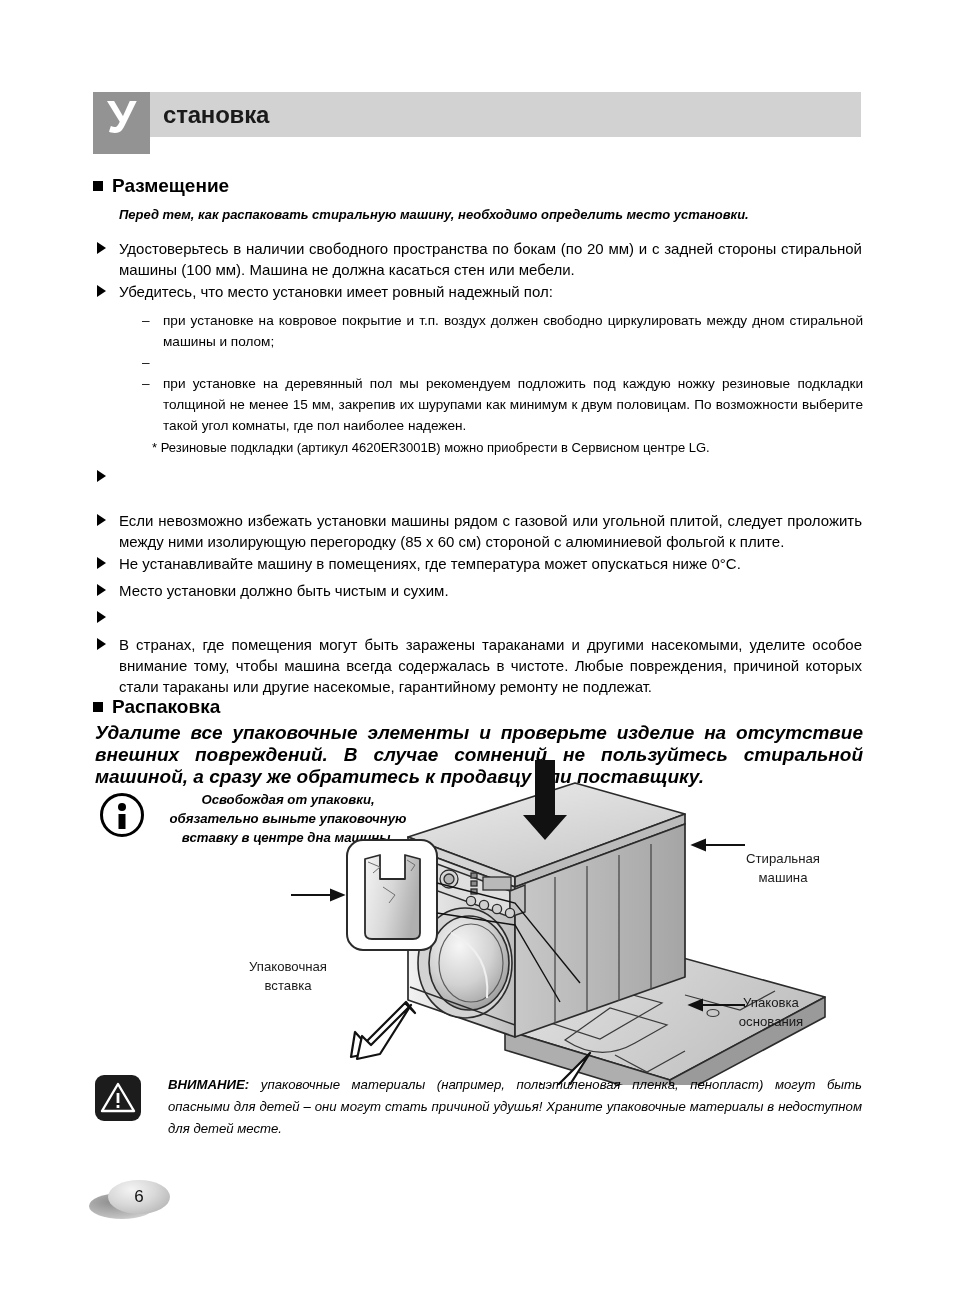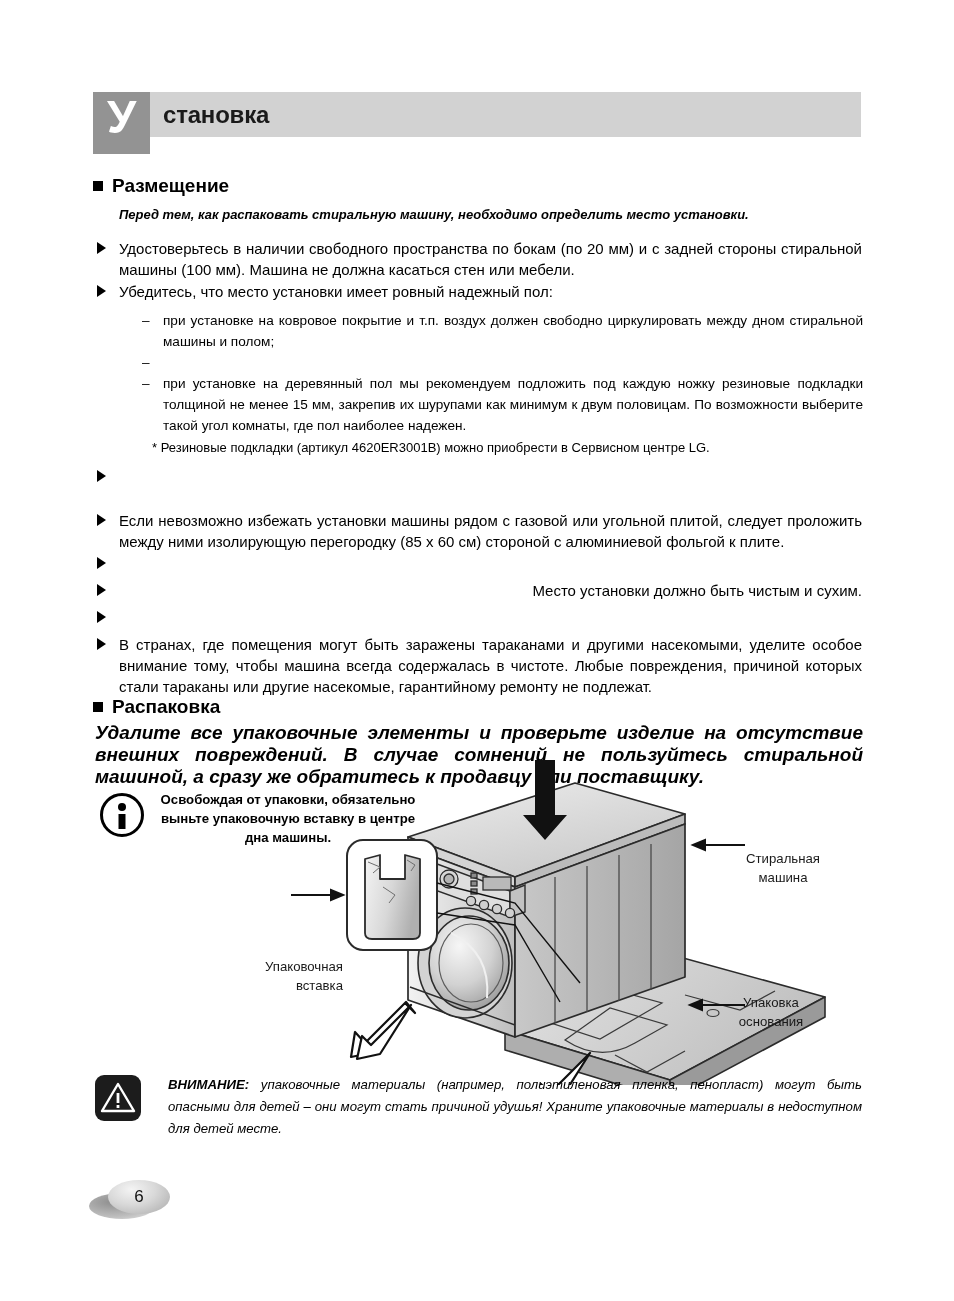--- a/index.html
+++ b/index.html
@@ -157,20 +157,21 @@
     height: 15px;
     background: #000;
   }
   .info-text {
     position: absolute;
     left: 160px;
     top: 790px;
     width: 256px;
     text-align: center;
     font-size: 13.2px;
+    font-style: italic;
     font-weight: bold;
     line-height: 19px;
   }
 
   
   .illus {
     position: absolute;
     left: 215px;
     top: 755px;
     width: 690px;
@@ -277,23 +278,24 @@
   <span class="tri"></span>
 </div>
 
 <div class="bullet" style="left:119px; top:510px; width:743px;">
   <span class="tri"></span>
   <span>Если невозможно избежать установки машины рядом с газовой или угольной плитой, следует проложить между ними изолирующую перегородку (85 x 60 см) стороной с алюминиевой фольгой к плите.</span>
 </div>
 
 <div class="bullet" style="left:119px; top:553px; width:743px; text-align:left;">
   <span class="tri"></span>
-</div>
-
-<div class="bullet" style="left:119px; top:580px; width:743px; text-align:right;">
+  <span>Не устанавливайте машину в помещениях, где температура может опускаться ниже 0°C.</span>
+</div>
+
+<div class="bullet" style="left:119px; top:580px; width:743px; text-align:left;">
   <span class="tri"></span>
   <span>Место установки должно быть чистым и сухим.</span>
 </div>
 
 <div class="bullet" style="left:119px; top:607px; width:743px; text-align:left;">
   <span class="tri"></span>
 </div>
 
 <div class="bullet" style="left:119px; top:634px; width:743px;">
   <span class="tri"></span>
@@ -451,21 +453,21 @@
     <polygon points="375,298 335,338 326,329 321,352 344,347"></polygon>
   </g>
 </svg>
 </div>
 
 <div class="callout" style="left:723px; top:849px; width:120px;">
   <div>Стиральная</div>
   <div>машина</div>
 </div>
 
-<div class="callout" style="left:233px; top:957px; width:110px;text-align:right;">
+<div class="callout" style="left:233px; top:957px; width:110px;">
   <div>Упаковочная</div>
   <div>вставка</div>
 </div>
 
 <div class="callout" style="left:716px; top:993px; width:110px;">
   <div>Упаковка</div>
   <div>основания</div>
 </div>
 
 <div class="warn-icon">

